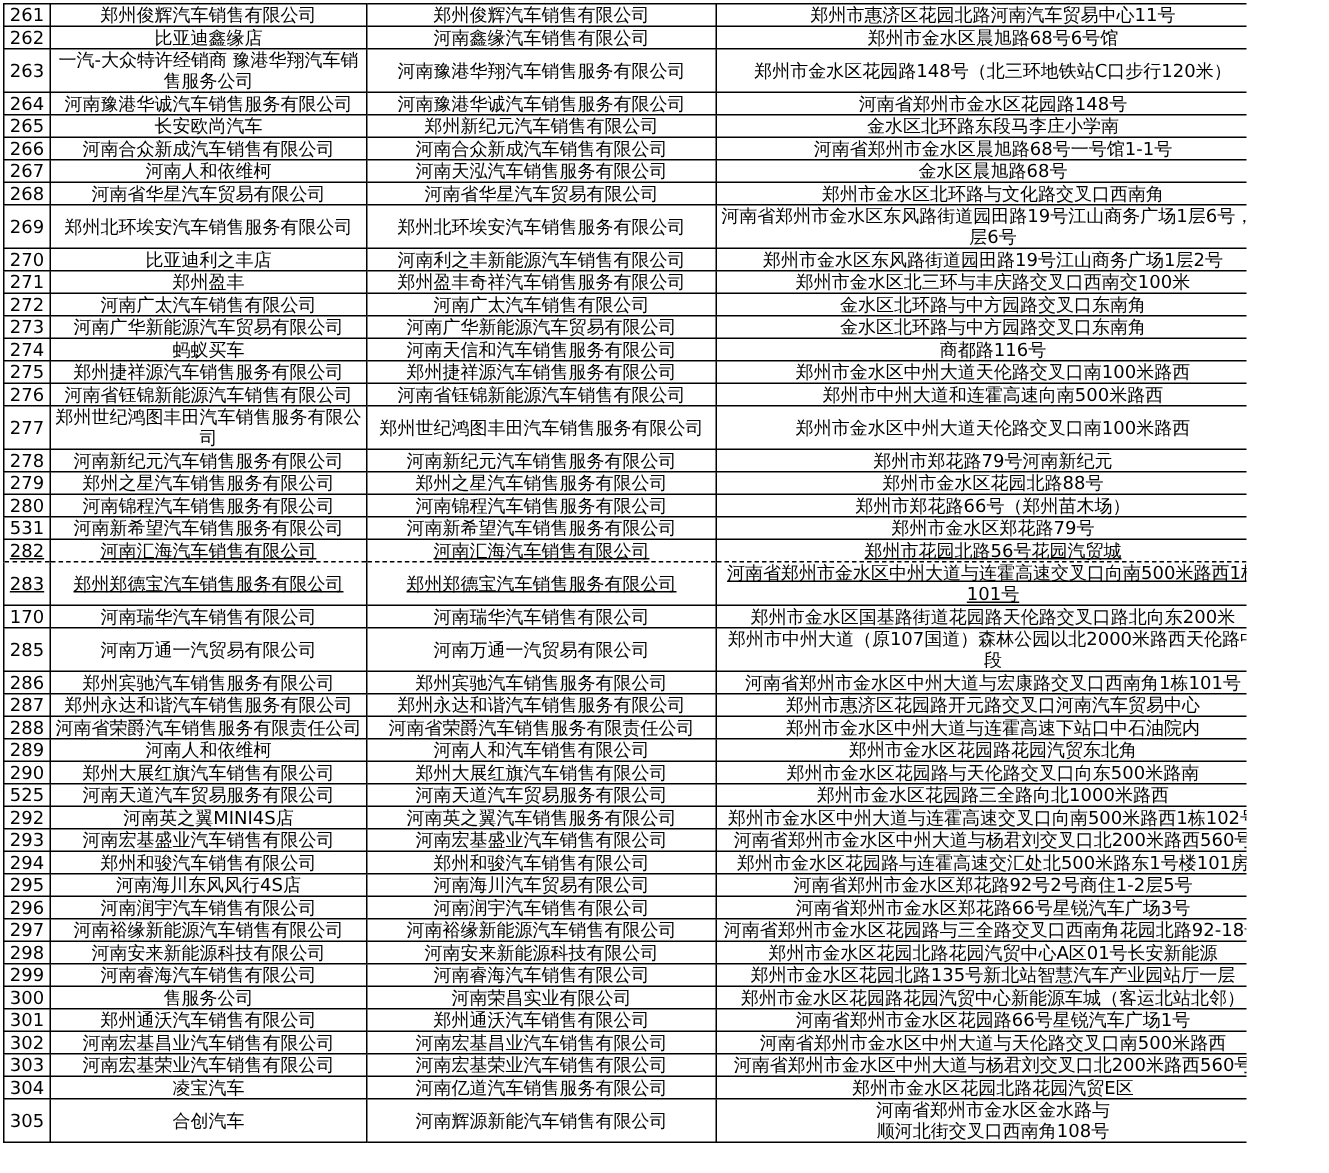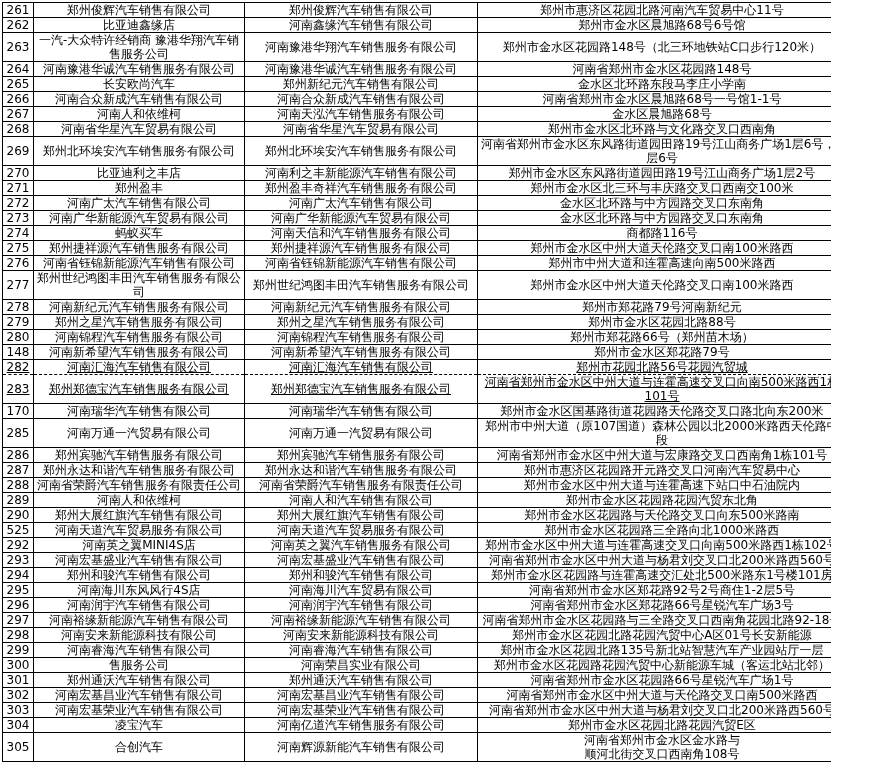--- a/index.html
+++ b/index.html
@@ -192,21 +192,21 @@
     <td>郑州之星汽车销售服务有限公司</td>
     <td>郑州市金水区花园北路88号</td>
   </tr>
         <tr>
     <td class="num">280</td>
     <td>河南锦程汽车销售服务有限公司</td>
     <td>河南锦程汽车销售服务有限公司</td>
     <td>郑州市郑花路66号（郑州苗木场）</td>
   </tr>
         <tr>
-    <td class="num">148</td>
+    <td class="num">531</td>
     <td>河南新希望汽车销售服务有限公司</td>
     <td>河南新希望汽车销售服务有限公司</td>
     <td>郑州市金水区郑花路79号</td>
   </tr>
         <tr class="pb">
     <td class="num">282</td>
     <td>河南汇海汽车销售有限公司</td>
     <td>河南汇海汽车销售有限公司</td>
     <td>郑州市花园北路56号花园汽贸城</td>
   </tr>

